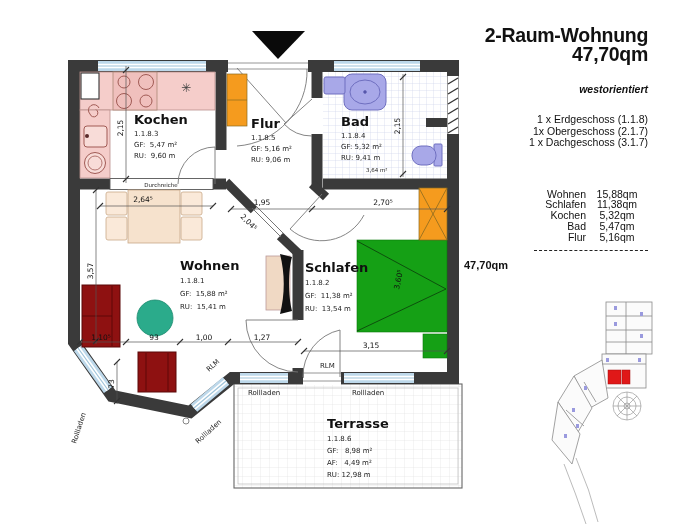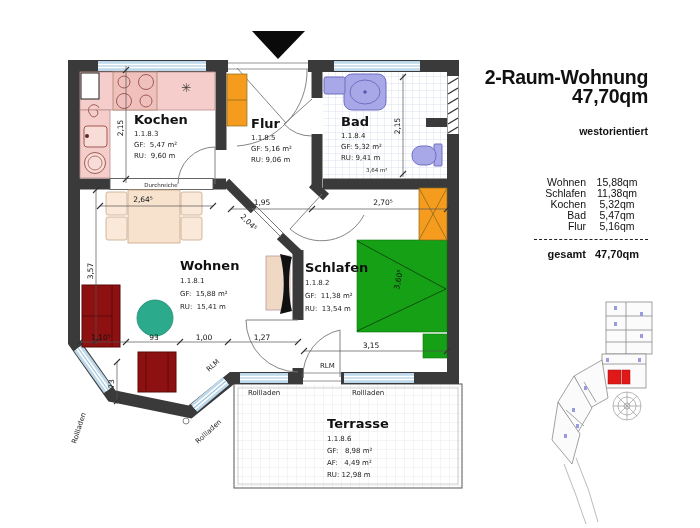--- a/index.html
+++ b/index.html
@@ -5,23 +5,23 @@
   html,body{margin:0;padding:0;}
   body{width:700px;height:528px;background:#fff;position:relative;overflow:hidden;
        font-family:"Liberation Sans",sans-serif;color:#111;}
   #plan{position:absolute;left:0;top:0;}
   #plan text{font-family:"DejaVu Sans",sans-serif;}
   .room-title{font-size:13px;font-weight:bold;fill:#111;}
   .room-line{font-size:7px;fill:#222;}
   .dim{font-size:7.5px;fill:#111;}
   .tiny{font-size:5.5px;fill:#222;}
   .plabel{font-size:7px;fill:#222;}
-  .panel{position:absolute;left:455px;top:26px;width:193px;text-align:right;margin-top:42px;}
+  .panel{position:absolute;left:455px;top:26px;width:193px;text-align:right;}
   .title{font-size:19.5px;font-weight:600;line-height:19px;letter-spacing:-0.3px;}
-  .orientation{margin-top:19px;font-size:10.5px;font-weight:bold;}
+  .orientation{margin-top:19px;font-size:10.5px;font-weight:bold;font-style:italic;}
   .floors{margin-top:19px;font-size:10.5px;line-height:11.5px;}
   .areas{margin-top:40px;font-size:10.5px;line-height:10.9px;}
   .arearow{display:flex;}
   .aname{flex:1;text-align:right;}
   .aval{width:62px;text-align:center;}
   .dashline{border-top:1.6px dashed #222;width:114px;margin:7px 0 0 auto;}
   .total{margin-top:8px;font-weight:bold;font-size:11px;display:flex;}
   #siteplan{position:absolute;left:548px;top:298px;}
 </style>
 </head>
@@ -302,20 +302,25 @@
     <text class="plabel" font-size="6.5" x="320" y="368">RLM</text>
   </g>
 </svg>
 
 <div class="panel">
   <div class="title">
     <div>2-Raum-Wohnung</div>
     <div>47,70qm</div>
   </div>
   <div class="orientation">westorientiert</div>
+  <div class="floors">
+    <div>1 x Erdgeschoss (1.1.8)</div>
+    <div>1x Obergeschoss (2.1.7)</div>
+    <div>1 x Dachgeschoss (3.1.7)</div>
+  </div>
   <div class="areas">
     <div class="arearow">
         <span class="aname">Wohnen</span>
         <span class="aval">15,88qm</span>
       </div>
     <div class="arearow">
         <span class="aname">Schlafen</span>
         <span class="aval">11,38qm</span>
       </div>
     <div class="arearow">
@@ -326,21 +331,20 @@
         <span class="aname">Bad</span>
         <span class="aval">5,47qm</span>
       </div>
     <div class="arearow">
         <span class="aname">Flur</span>
         <span class="aval">5,16qm</span>
       </div>
   </div>
   <div class="dashline"></div>
   <div class="total">
-    <span class="aname">gesamt</span>
     <span class="aval">47,70qm</span>
   </div>
 </div>
 
 <svg id="siteplan" width="148" height="228" viewBox="0 0 148 228">
   <g stroke="#8a8a8a" stroke-width="0.8" fill="#fbfbfb">
     <rect x="58" y="4" width="46" height="52"></rect>
     <rect x="54" y="56" width="44" height="34"></rect>
     <path d="M54,62 L26,78 L42,110 L60,100 Z"></path>
     <path d="M26,78 L10,104 L30,134 L44,110 Z"></path>

